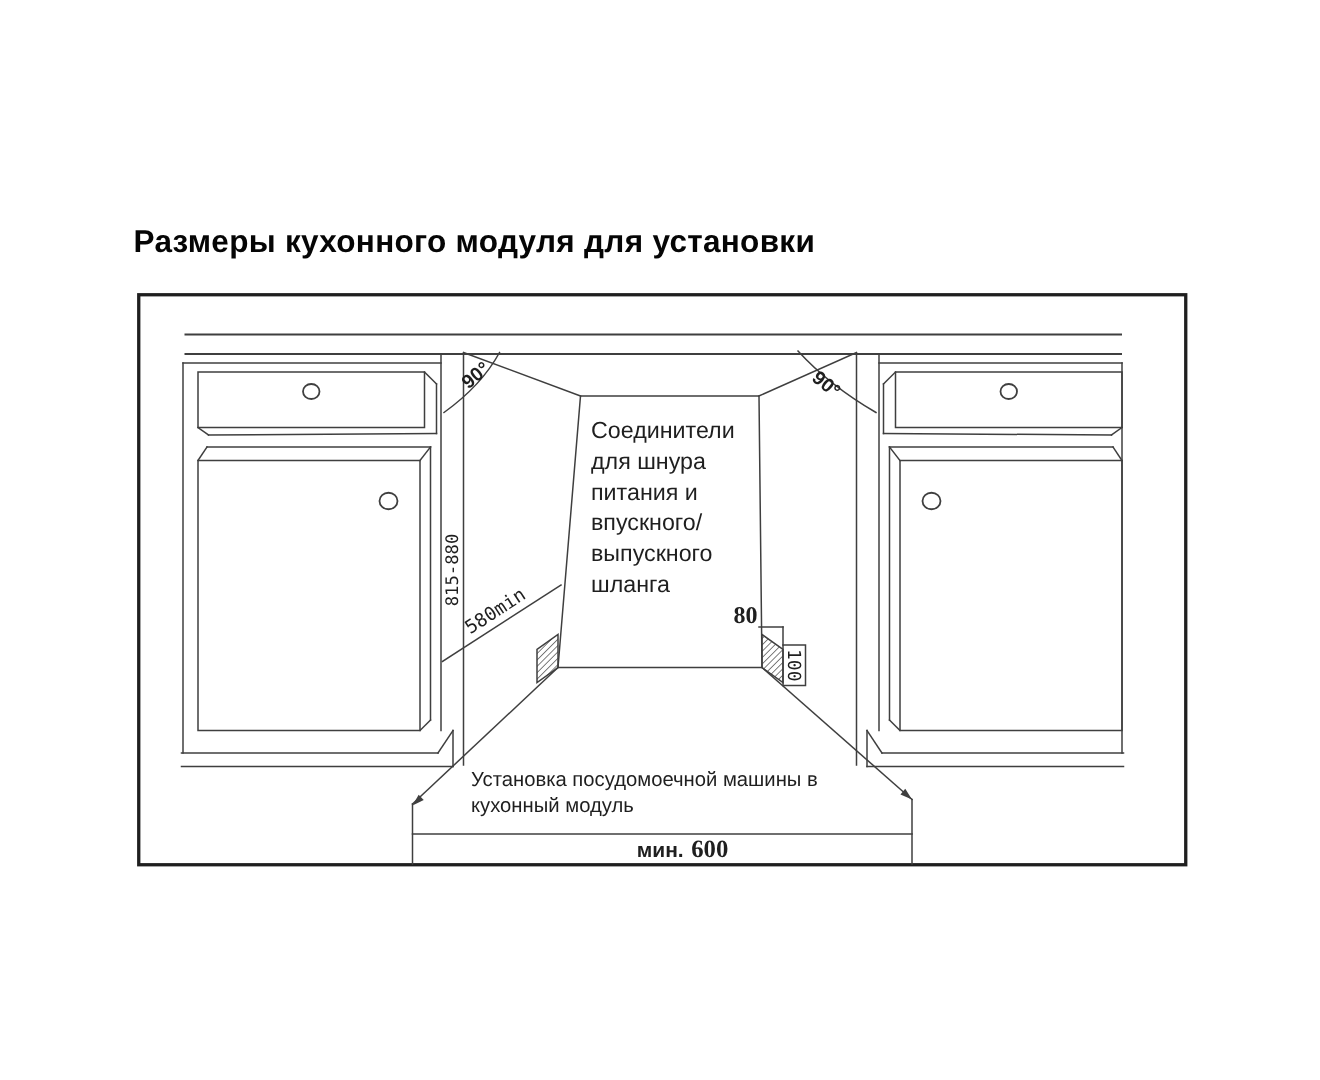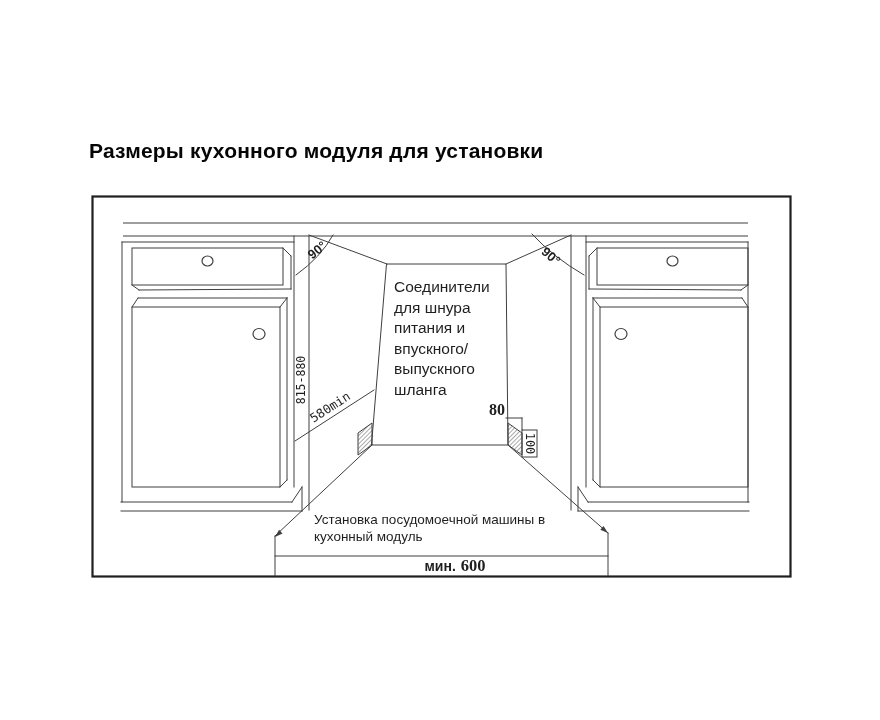--- a/index.html
+++ b/index.html
@@ -1,21 +1,21 @@
 <!DOCTYPE html>
 <html><head>
 <meta charset="utf-8">
 <style>
   html,body{margin:0;padding:0;}
   body{
     width:880px;height:720px;background:#ffffff;position:relative;
     font-family:"Liberation Sans",sans-serif;overflow:hidden;
   }
   .page-title{
-    position:absolute;left:89px;top:139px;width:700px;
+    position:absolute;left:89px;top:150px;width:700px;
     font-size:21px;font-weight:bold;color:#050505;letter-spacing:0.2px;
     font-family:"Liberation Sans",sans-serif;
   }
   svg{position:absolute;left:0;top:0;}
   .ln{stroke:#3f3f3f;stroke-width:1;fill:none;stroke-linecap:square;}
   .ln-thick{stroke:#1f1f1f;stroke-width:2.2;fill:none;}
   .ln-counter{stroke:#3f3f3f;stroke-width:1.2;fill:none;}
   .knob{fill:#ffffff;stroke:#3f3f3f;stroke-width:1.2;}
   .hatched{fill:url(#hatch);stroke:#3f3f3f;stroke-width:1;}
   .arrowhead{fill:#3f3f3f;stroke:none;}

